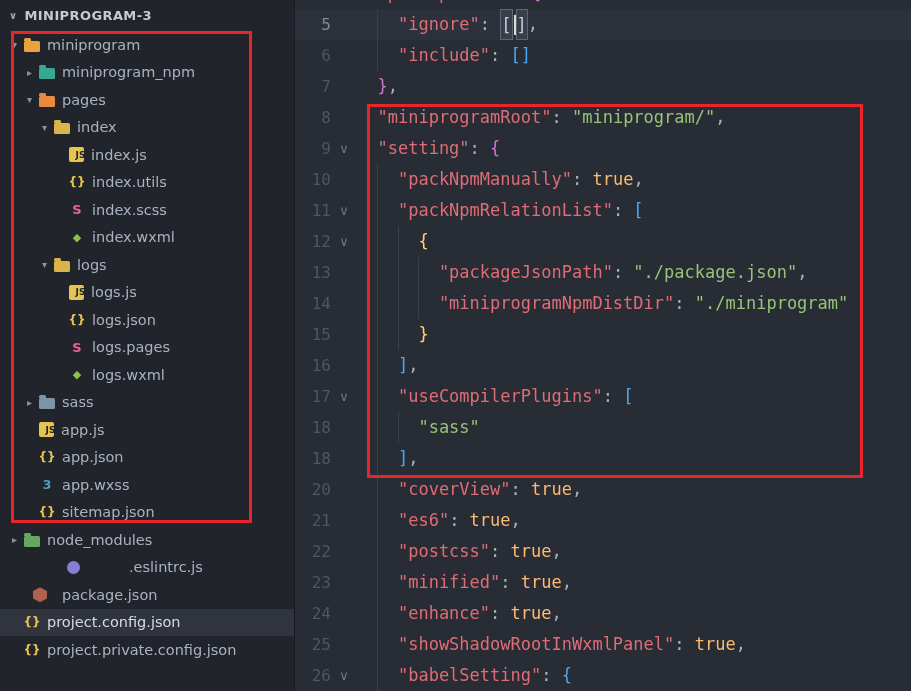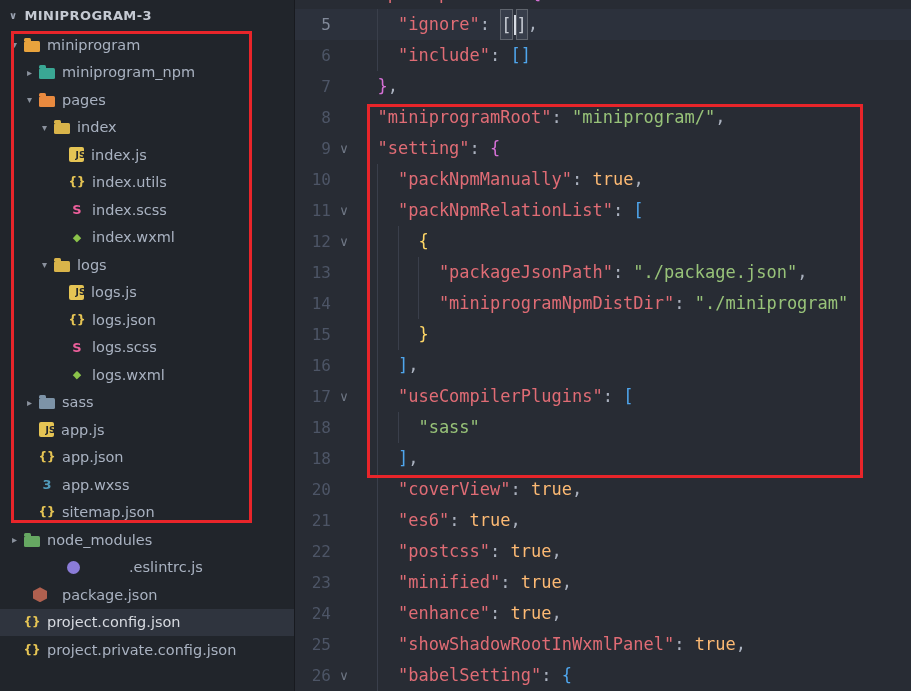--- a/index.html
+++ b/index.html
@@ -119,21 +119,21 @@
           <span class="tlabel">logs.js</span>
         </div>
         <div class="trow" style="padding-left: 53px;">
           <span class="tarrow"></span>
           <span class="ficon glyph g-json" style="color: rgb(229, 196, 84);">{}</span>
           <span class="tlabel">logs.json</span>
         </div>
         <div class="trow" style="padding-left: 53px;">
           <span class="tarrow"></span>
           <span class="ficon glyph g-sass" style="color: rgb(236, 95, 155);">S</span>
-          <span class="tlabel">logs.scss</span>
+          <span class="tlabel">logs.pages</span>
         </div>
         <div class="trow" style="padding-left: 53px;">
           <span class="tarrow"></span>
           <span class="ficon glyph g-wxml" style="color: rgb(139, 195, 74);">◆</span>
           <span class="tlabel">logs.wxml</span>
         </div>
         <div class="trow" style="padding-left: 23px;">
           <span class="tarrow">▸</span>
           <span class="ficon folder" style="background: rgb(125, 147, 167);"></span>
           <span class="tlabel">sass</span>

